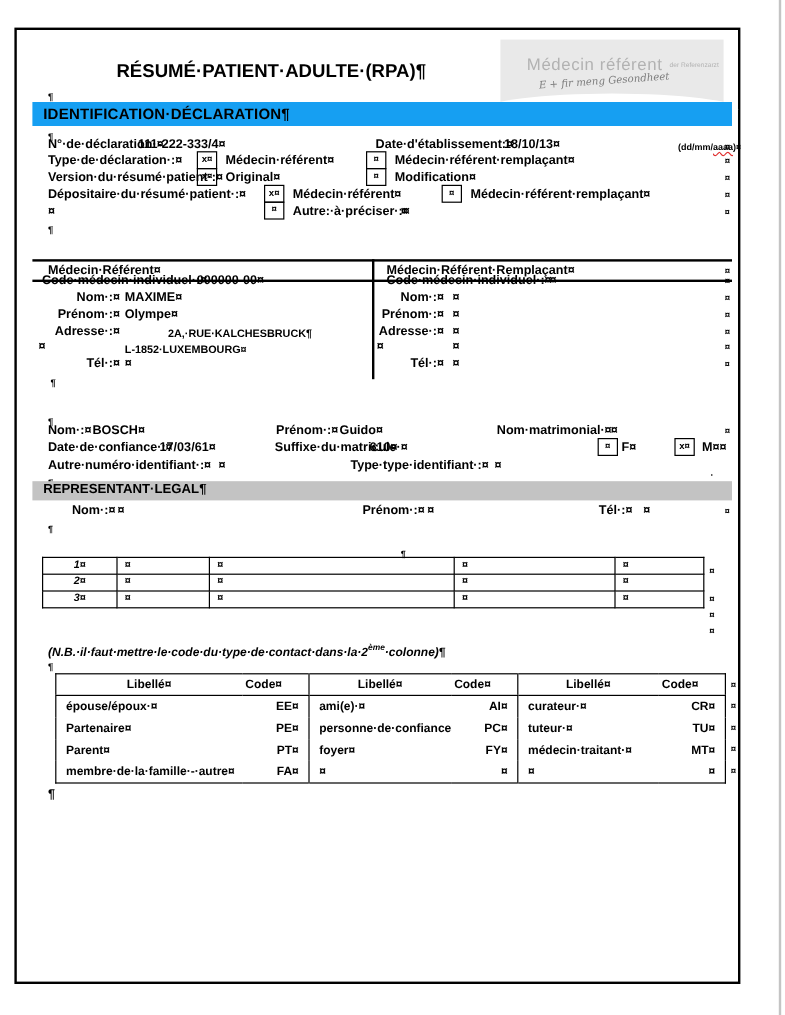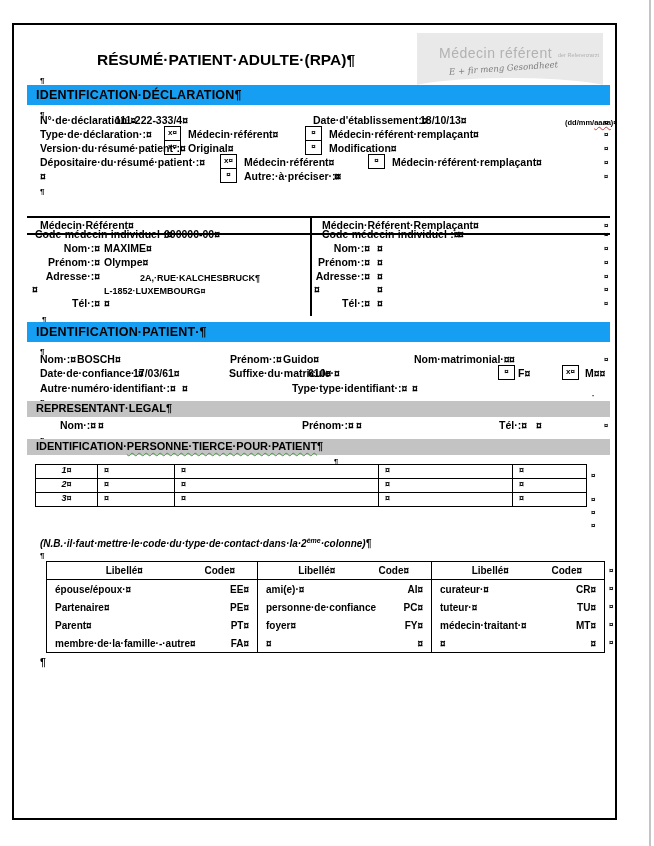--- a/index.html
+++ b/index.html
@@ -149,21 +149,20 @@
   </div>
   <div class="r" style="top:272px;">
     <span class="a ra" style="left:0;width:86px;">Tél·:¤</span>
     <span class="a" style="left:90px;">¤</span>
     <span class="a ra" style="left:296px;width:60px;">Tél·:¤</span>
     <span class="a" style="left:363px;">¤</span>
     <span class="a t7" style="left:590px;">¤</span>
   </div>
   <span class="a xs" style="left:28px;top:288px;">¶</span>
 
-  <div class="bar blue" style="top:297px;">IDENTIFICATION·PATIENT·¶</div>
   <span class="a xs" style="left:26px;top:320px;">¶</span>
 
   <div class="r" style="top:328px;">
     <span class="a" style="left:26px;">Nom·:¤</span>
     <span class="a" style="left:63px;">BOSCH¤</span>
     <span class="a" style="left:216px;">Prénom·:¤</span>
     <span class="a" style="left:269px;">Guido¤</span>
     <span class="a" style="left:400px;">Nom·matrimonial·¤</span>
     <span class="a" style="left:495px;">¤</span>
     <span class="a xs" style="left:590px;">¤</span>
@@ -192,21 +191,20 @@
     <span class="a" style="left:46px;">Nom·:¤</span>
     <span class="a" style="left:84px;">¤</span>
     <span class="a" style="left:288px;">Prénom·:¤</span>
     <span class="a" style="left:342px;">¤</span>
     <span class="a" style="left:485px;">Tél·:¤</span>
     <span class="a" style="left:522px;">¤</span>
     <span class="a t7" style="left:590px;">¤</span>
   </div>
   <span class="a t7" style="left:26px;top:409px;">¶</span>
 
-  <div class="bar gray" style="top:414px;"><span>IDENTIFICATION·</span><span class="wavy-green">PERSONNE·TIERCE·POUR·PATIENT</span><span>¶</span></div>
   <span class="a t7" style="left:320px;top:430px;">¶</span>
 
   <table class="ctab">
     <colgroup>
         <col style="width:62px">
         <col style="width:77px">
         <col style="width:204px">
         <col style="width:134px">
         <col style="width:74px">
       </colgroup>

